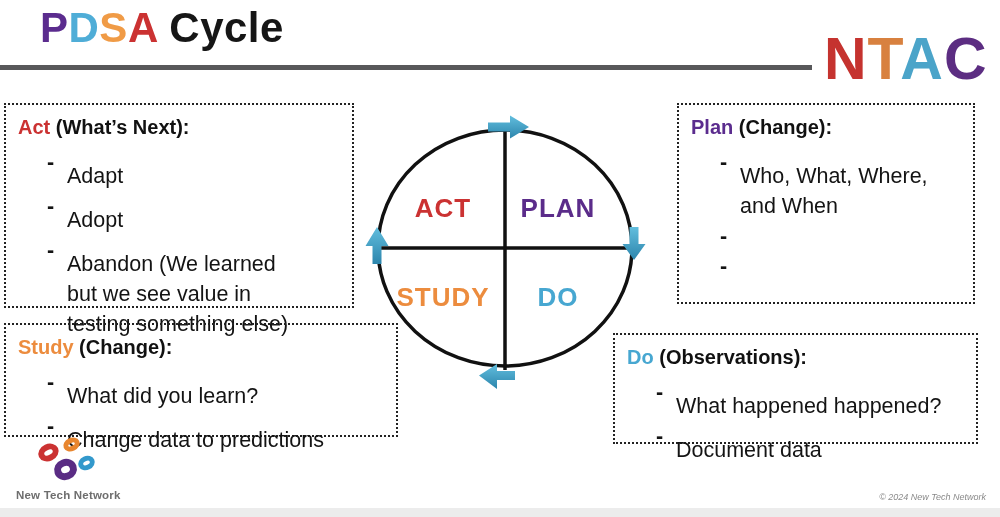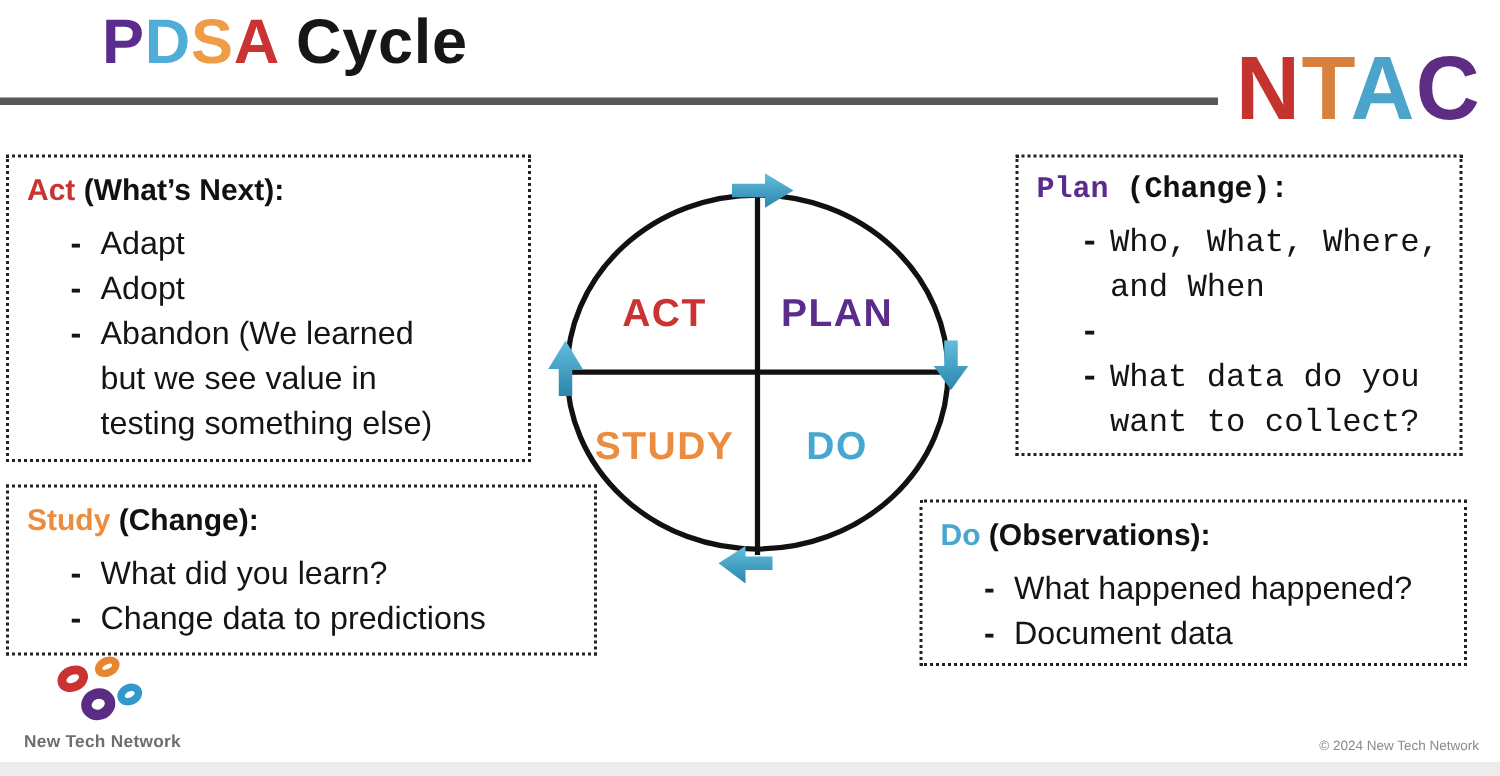--- a/index.html
+++ b/index.html
@@ -4,21 +4,21 @@
 <style>
   html,body { margin:0; padding:0; background:#fff; }
   .slide {
     position:relative; width:1000px; height:517px; background:#ffffff;
     font-family:"Liberation Sans", sans-serif; overflow:hidden; color:#111;
   }
 
   
   .title {
     position:absolute; left:40px; top:2px; font-size:42px; font-weight:bold;
-    line-height:52px; letter-spacing:0.5px; color:#161616; white-space:nowrap;margin-left:28px;
+    line-height:52px; letter-spacing:0.5px; color:#161616; white-space:nowrap;
   }
   .c-purple { color:#5B2C8E; }
   .c-blue   { color:#47A7D1; }
   .c-orange { color:#EC8C3E; }
   .c-red    { color:#CB3232; }
   .title .lt-s { color:#F09B46; }
   .title .lt-d { color:#4FADD7; }
 
   .divider { position:absolute; left:0; top:65px; width:812px; height:5px; background:#58585A; }
 
@@ -29,28 +29,28 @@
     transform:scaleY(1.02);
   }
   .ntac .n { color:#C5332F; }
   .ntac .t { color:#D8813F; }
   .ntac .a { color:#4BA4C9; }
   .ntac .c { color:#5C2D82; }
 
   
   .box { position:absolute; border:2px dotted #222; box-sizing:border-box; padding:8px 12px; background:transparent; }
   .box-act   { left:4px;   top:103px; width:350px; height:205px; }
-  .box-plan  { left:677px; top:103px; width:298px; height:201px;font-family:Liberation Mono, monospace; }
+  .box-plan  { left:677px; top:103px; width:298px; height:201px; }
   .box-study { left:4px;   top:323px; width:394px; height:114px; }
   .box-do    { left:613px; top:333px; width:365px; height:111px; }
   .box h3 { margin:0; font-size:20px; line-height:28px; font-weight:bold; color:#111; }
   .box .items { margin-top:6px; }
   .item { display:flex; font-size:21.5px; line-height:30px; color:#141414; }
   .item .dash { flex:none; width:20px; margin-left:29px; font-weight:bold; }
-  .item .txt { white-space:pre-wrap; }
+  .item .txt { white-space:pre-wrap;margin-top:14px; }
 
   
   .diagram { position:absolute; left:360px; top:100px; overflow:visible; }
   .diagram text {
     font-family:"Liberation Sans", sans-serif; font-weight:bold; font-size:26px;
     letter-spacing:1px; text-anchor:middle;
   }
   .lbl-act   { fill:#CB3232; }
   .lbl-plan  { fill:#5B2C8A; }
   .lbl-study { fill:#EC8C3E; }
@@ -58,21 +58,21 @@
 
   
   .ntn-logo { position:absolute; left:36px; top:436px; width:64px; height:52px; }
   .donut { position:absolute; border-radius:50%; box-sizing:border-box; background:transparent; }
   .donut.red    { left:2px;  top:8px;  width:21px; height:17px; border:6px solid #CB3232; transform:rotate(-25deg); }
   .donut.orange { left:27px; top:2px;  width:17px; height:13px; border:5px solid #E8862F; transform:rotate(-25deg); }
   .donut.blue   { left:42px; top:20px; width:17px; height:14px; border:5px solid #3399CC; transform:rotate(-25deg); }
   .donut.purple { left:18px; top:23px; width:23px; height:21px; border:7px solid #5A2C84; transform:rotate(-20deg); }
 
   .ntn-text { position:absolute; left:16px; top:489px; font-size:11.5px; font-weight:bold; color:#6e6e6e; letter-spacing:0.2px;text-align:center; }
-  .copyright { position:absolute; right:14px; top:492px; font-size:9px; color:#8a8a8a; }
+  .copyright { position:absolute; right:14px; top:492px; font-size:9px; font-style:italic; color:#8a8a8a; }
   .bottom-strip { position:absolute; left:0; top:508px; width:1000px; height:9px; background:#ECECEC; }
 </style>
 </head>
 <body>
 
 <div class="slide">
 
   <div class="title">
     <span class="c-purple">P</span><span class="lt-d">D</span><span class="lt-s">S</span><span class="c-red">A</span><span> Cycle</span>
   </div>
@@ -109,22 +109,20 @@
       <div class="item">
           <span class="dash">-</span>
           <span class="txt">Who, What, Where,
 and When</span>
         </div>
       <div class="item">
           <span class="dash">-</span>
         </div>
       <div class="item">
           <span class="dash">-</span>
-          <span class="txt">What data do you
-want to collect?</span>
         </div>
     </div>
   </div>
 
   <div class="box box-study">
     <h3><span class="c-orange">Study</span><span> (Change):</span></h3>
     <div class="items">
       <div class="item">
           <span class="dash">-</span>
           <span class="txt">What did you learn?</span>

